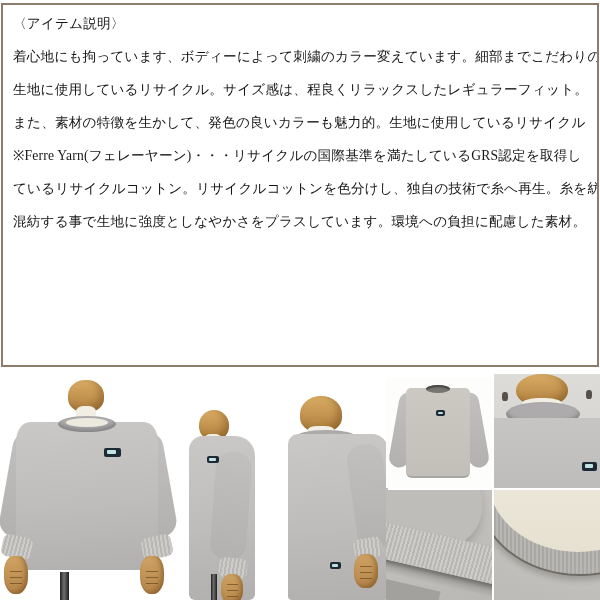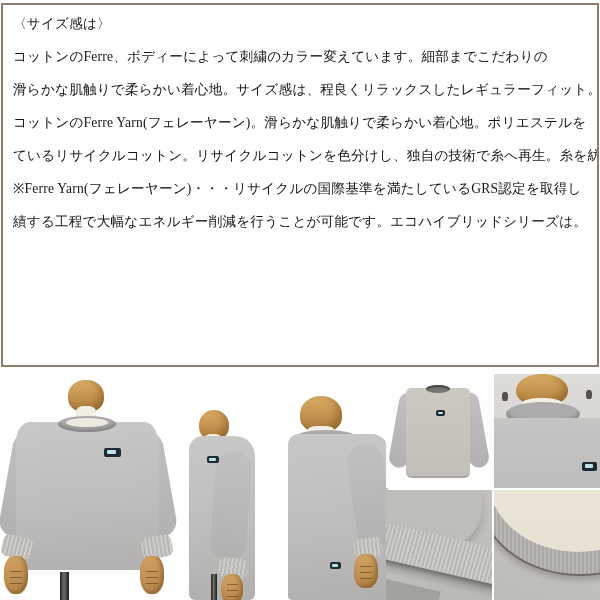--- a/index.html
+++ b/index.html
@@ -34,29 +34,29 @@
   .pole{background:linear-gradient(90deg,#232323 0%,#6e6e6e 45%,#1c1c1c 100%);}
   .collarband{background:#adabab;border-radius:50%;box-shadow:inset 0 -3px 4px rgba(70,70,70,.4);}
   .collarin{background:#eceadf;border-radius:50%;}
 </style>
 </head>
 <body>
 
 <div class="page">
 
   <div class="desc-box">
-    <div class="desc-title">〈サイズ感は〉</div>
+    <div class="desc-title">〈アイテム説明〉</div>
     <div>
 
-        <div class="desc-line">コットンのFerre、ボディーによって刺繍のカラー変えています。細部までこだわりの</div>
-        <div class="desc-line">滑らかな肌触りで柔らかい着心地。サイズ感は、程良くリラックスしたレギュラーフィット。</div>
-        <div class="desc-line">コットンのFerre Yarn(フェレーヤーン)。滑らかな肌触りで柔らかい着心地。ポリエステルを</div>
+        <div class="desc-line">着心地にも拘っています、ボディーによって刺繍のカラー変えています。細部までこだわりの</div>
+        <div class="desc-line">生地に使用しているリサイクル。サイズ感は、程良くリラックスしたレギュラーフィット。</div>
+        <div class="desc-line">また、素材の特徴を生かして、発色の良いカラーも魅力的。生地に使用しているリサイクル</div>
+        <div class="desc-line">※Ferre Yarn(フェレーヤーン)・・・リサイクルの国際基準を満たしているGRS認定を取得し</div>
         <div class="desc-line">ているリサイクルコットン。リサイクルコットンを色分けし、独自の技術で糸へ再生。糸を紡</div>
-        <div class="desc-line">※Ferre Yarn(フェレーヤーン)・・・リサイクルの国際基準を満たしているGRS認定を取得し</div>
-        <div class="desc-line">績する工程で大幅なエネルギー削減を行うことが可能です。エコハイブリッドシリーズは。</div>
+        <div class="desc-line">混紡する事で生地に強度としなやかさをプラスしています。環境への負担に配慮した素材。</div>
       </div>
   </div>
 
   <div class="photo-area">
 
     <div class="photo" style="left:0;top:8px;width:180px;height:222px;">
       <div class="wood" style="left:68px;top:2px;width:36px;height:32px;border-radius:48% 48% 42% 42%;"></div>
       <div class="cream" style="left:76px;top:28px;width:20px;height:16px;border-radius:35%;"></div>
       <div class="sleeve" style="left:6px;top:54px;width:36px;height:106px;border-radius:16px;transform:rotate(10deg);"></div>
       <div class="sleeve" style="left:134px;top:54px;width:36px;height:106px;border-radius:16px;transform:rotate(-10deg);"></div>

